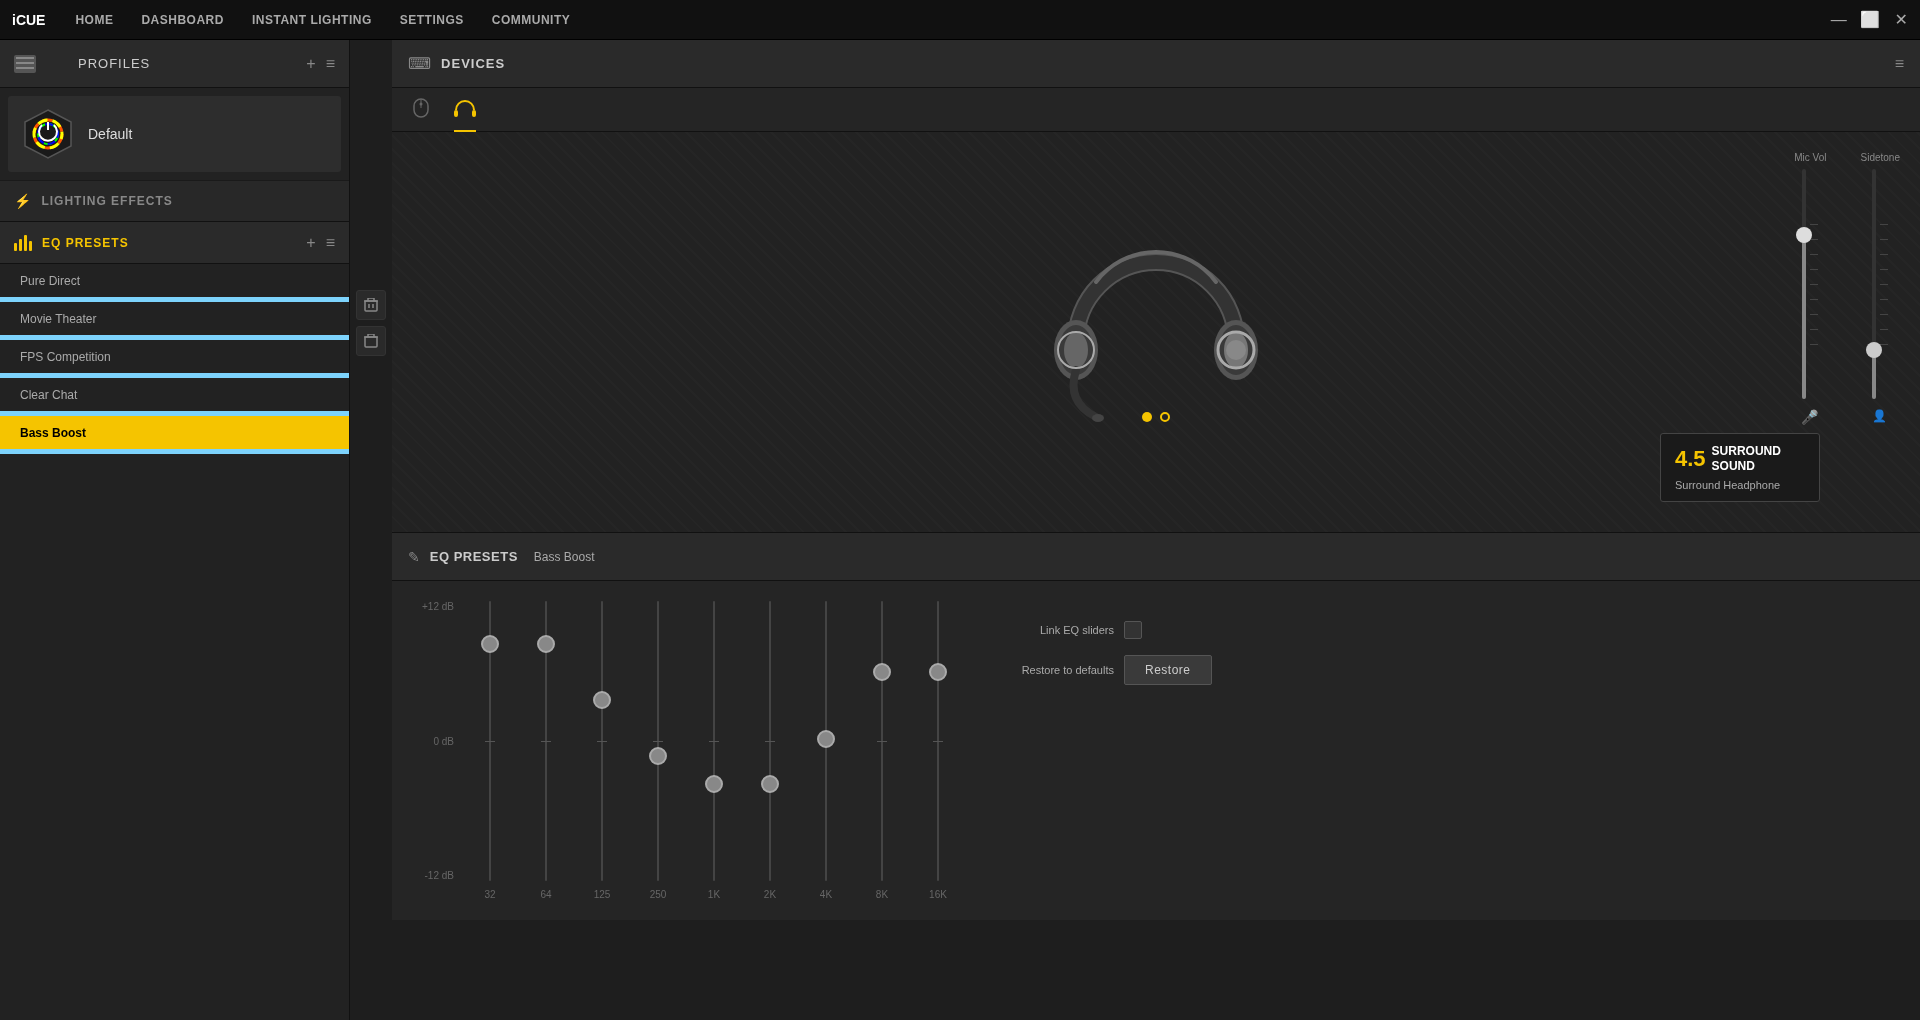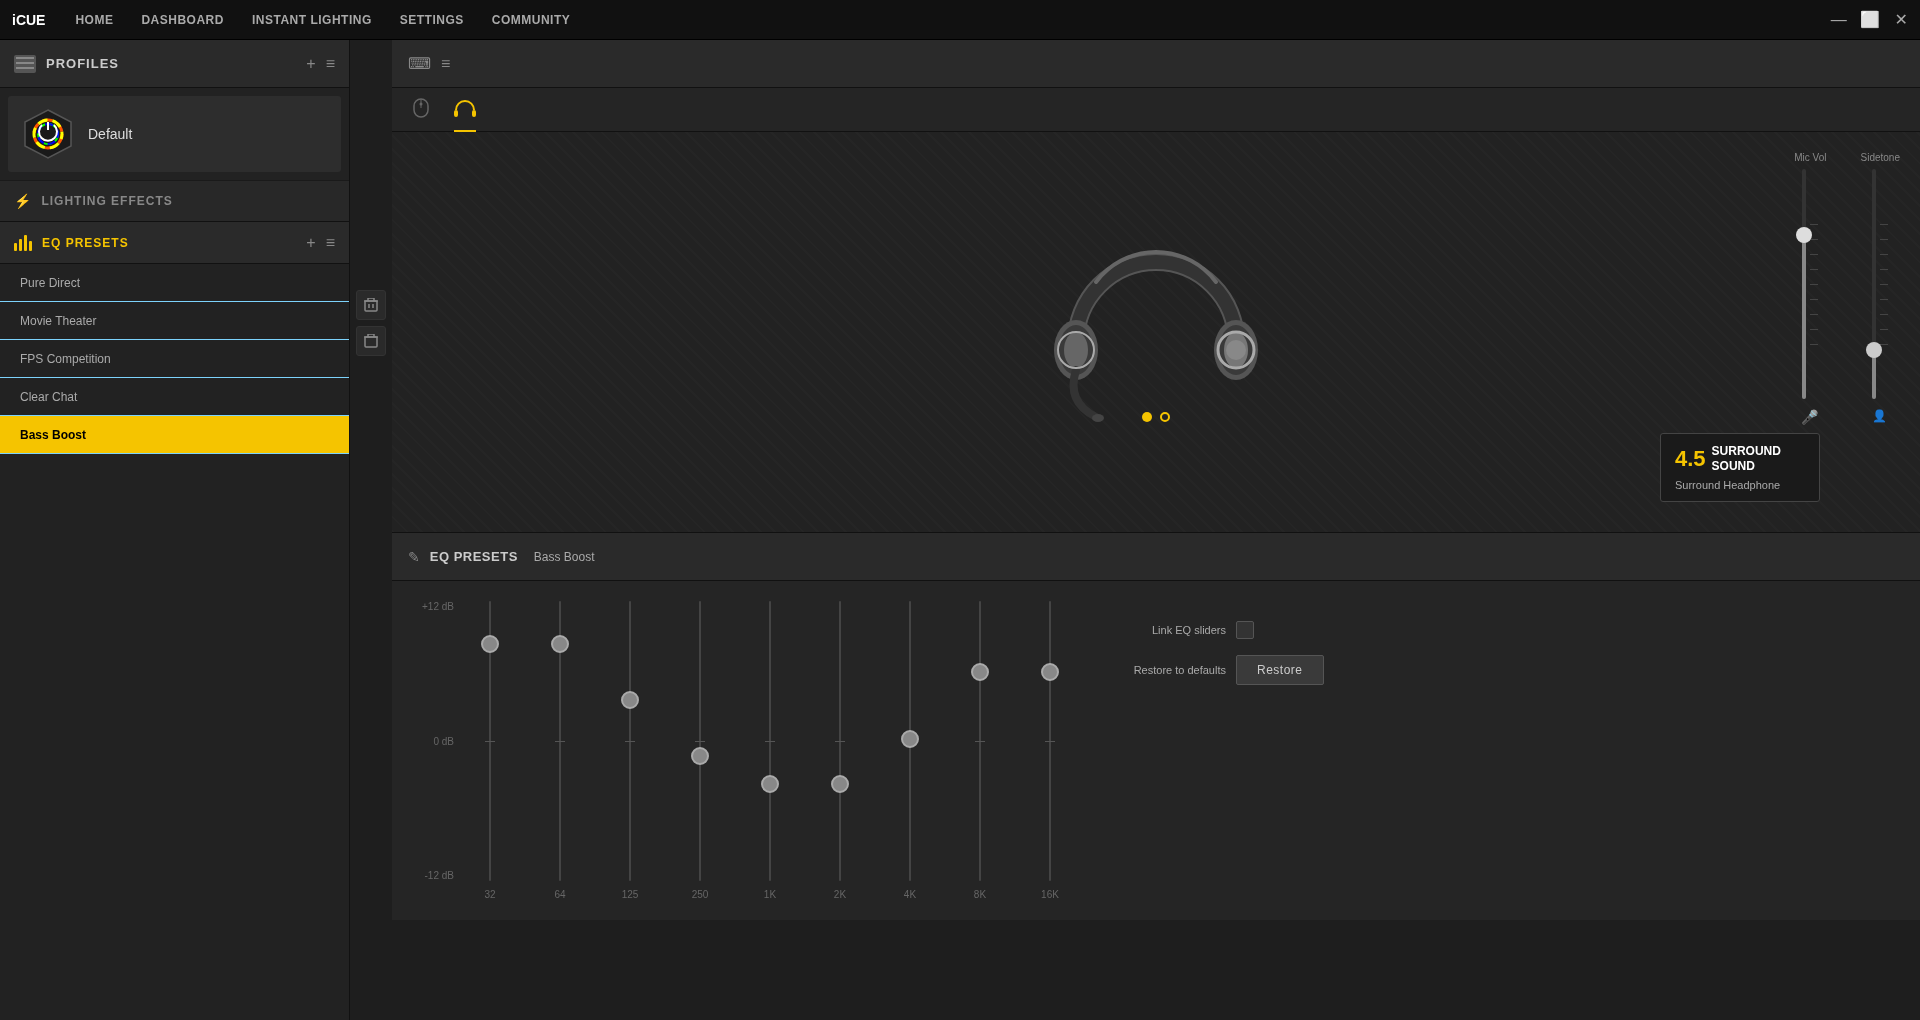--- a/index.html
+++ b/index.html
@@ -84,23 +84,24 @@
       margin-right: 10px;
       border-radius: 2px;
       position: relative;
       display: flex;
       align-items: center;
       justify-content: center;
     }
     #profiles-title {
       color: #ccc;
       font-size: 13px;
-      font-weight: bold;
+      font-weight: normal;
       flex: 1;
       letter-spacing: 1px;
+      margin-left: 32px;
     }
     .header-actions {
       display: flex;
       gap: 10px;
       color: #888;
       font-size: 16px;
     }
     .header-actions span { cursor: pointer; }
 
     
@@ -183,21 +184,21 @@
     
     #preset-list {
       flex: 1;
     }
     .preset-item {
       height: 38px;
       display: flex;
       align-items: center;
       padding: 0 20px;
       cursor: pointer;
-      border-bottom: 1px solid #7dd3fc;
+      border-bottom: 5px solid #7dd3fc;
       color: #aaa;
       font-size: 12px;
     }
     .preset-item.active {
       background: #f5c400;
       color: #000;
       font-weight: bold;
     }
 
     
@@ -451,21 +452,21 @@
       flex-direction: column;
       justify-content: space-between;
       align-items: flex-end;
       padding-right: 10px;
       height: 280px;
       color: #666;
       font-size: 10px;
     }
     #eq-sliders-container {
       display: flex;
-      gap: 18px;
+      gap: 4px;
       align-items: flex-start;
     }
     #eq-main {
       display: flex;
     }
     .eq-freq-slider {
       display: flex;
       flex-direction: column;
       align-items: center;
       width: 52px;
@@ -671,20 +672,21 @@
         <line x1="4" y1="0" x2="4" y2="3" stroke="#888" stroke-width="1.5"></line>
         <line x1="10" y1="0" x2="10" y2="3" stroke="#888" stroke-width="1.5"></line>
       </svg>
     </div>
   </div>
 
   <div id="right-panel">
 
     <div id="devices-header">
       <span id="keyboard-icon">⌨</span>
+      <span id="devices-title">DEVICES</span>
       <span id="devices-menu-icon">≡</span>
     </div>
 
     <div id="device-tabs">
       <div class="device-tab">
 
         <svg width="18" height="22" viewBox="0 0 18 22">
           <rect x="2" y="2" width="14" height="18" rx="7" fill="none" stroke="#666" stroke-width="1.5"></rect>
           <line x1="9" y1="2" x2="9" y2="11" stroke="#666" stroke-width="1"></line>
           <circle cx="9" cy="7" r="1.5" fill="#666"></circle>

